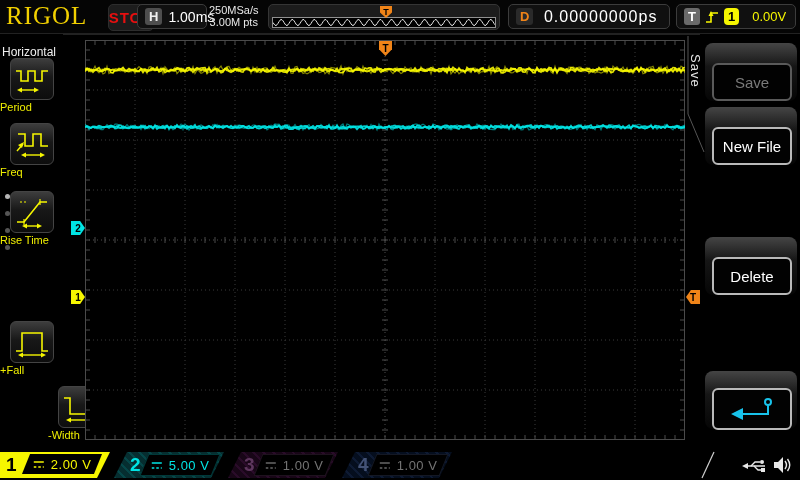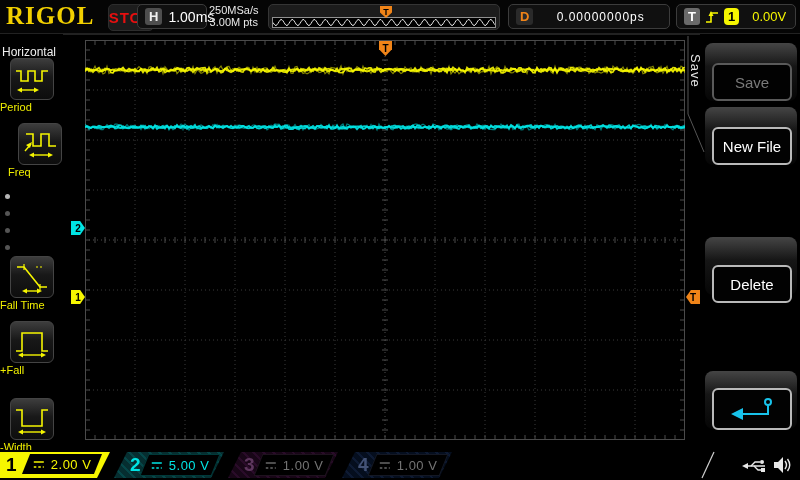--- a/index.html
+++ b/index.html
@@ -1,21 +1,21 @@
 <!DOCTYPE html>
 <html><head>
 <meta charset="utf-8">
 <style>
   html,body{margin:0;padding:0;background:#000;}
   #screen{position:relative;width:800px;height:480px;background:#000;overflow:hidden;
           font-family:"Liberation Sans",sans-serif;color:#eee;}
   .abs{position:absolute;}
   
   #topbar{position:absolute;left:0;top:0;width:800px;height:33px;background:#050505;border-bottom:2px solid #222;}
-  .logo{font-family:"Liberation Serif",serif;font-weight:bold;font-size:25px;color:#f2d000;letter-spacing:1px;line-height:32px;}
+  .logo{font-family:"Liberation Serif",serif;font-weight:normal;font-size:25px;color:#f2d000;letter-spacing:1px;line-height:32px;}
   .tb-box{position:absolute;top:4px;height:25px;background:#101010;border:1px solid #3c3c3c;border-radius:5px;
           display:flex;align-items:center;gap:6px;padding:0 7px;box-sizing:border-box;}
   .badge{display:inline-block;font-weight:bold;font-size:13px;line-height:17px;padding:0 4px;border-radius:3px;}
   .stopbtn{background:#1d1d1d;border-radius:5px;border:1px solid #2d2d2d;color:#e80f0f;font-weight:bold;
            font-size:15px;letter-spacing:1px;display:flex;align-items:center;justify-content:center;}
   .srate{font-size:11px;line-height:12px;color:#e8e8e8;}
   
   #leftmenu{position:absolute;left:0;top:34px;width:63px;height:416px;background:#000;}
   .lm-title{font-size:12px;color:#f0f0f0;padding:3px 2px;margin-top:8px;}
   .lm-item{position:absolute;left:0;width:63px;cursor:pointer;}
@@ -79,21 +79,21 @@
             <polyline points="0,4.5 1,6.1 2,7.2 3,7.5 4,6.8 5,5.4 6,3.7 7,2.2 8,1.5 9,1.8 10,2.8 11,4.5 12,6.1 13,7.2 14,7.5 15,6.8 16,5.4 17,3.7 18,2.3 19,1.5 20,1.7 21,2.8 22,4.4 23,6.1 24,7.2 25,7.5 26,6.8 27,5.4 28,3.8 29,2.3 30,1.5 31,1.7 32,2.8 33,4.4 34,6.0 35,7.2 36,7.5 37,6.9 38,5.5 39,3.8 40,2.3 41,1.6 42,1.7 43,2.8 44,4.3 45,6.0 46,7.2 47,7.5 48,6.9 49,5.5 50,3.8 51,2.4 52,1.6 53,1.7 54,2.7 55,4.3 56,5.9 57,7.1 58,7.5 59,6.9 60,5.5 61,3.9 62,2.4 63,1.6 64,1.7 65,2.7 66,4.3 67,5.9 68,7.1 69,7.5 70,6.9 71,5.6 72,3.9 73,2.4 74,1.6 75,1.7 76,2.7 77,4.2 78,5.9 79,7.1 80,7.5 81,6.9 82,5.6 83,3.9 84,2.4 85,1.6 86,1.7 87,2.6 88,4.2 89,5.8 90,7.1 91,7.5 92,7.0 93,5.7 94,4.0 95,2.5 96,1.6 97,1.6 98,2.6 99,4.1 100,5.8 101,7.1 102,7.5 103,7.0 104,5.7 105,4.0 106,2.5 107,1.6 108,1.6 109,2.6 110,4.1 111,5.8 112,7.0 113,7.5 114,7.0 115,5.7 116,4.1 117,2.5 118,1.6 119,1.6 120,2.5 121,4.1 122,5.7 123,7.0 124,7.5 125,7.0 126,5.8 127,4.1 128,2.6 129,1.6 130,1.6 131,2.5 132,4.0 133,5.7 134,7.0 135,7.5 136,7.1 137,5.8 138,4.1 139,2.6 140,1.6 141,1.6 142,2.5 143,4.0 144,5.7 145,7.0 146,7.5 147,7.1 148,5.8 149,4.2 150,2.6 151,1.7 152,1.6 153,2.4 154,3.9 155,5.6 156,6.9 157,7.5 158,7.1 159,5.9 160,4.2 161,2.7 162,1.7 163,1.6 164,2.4 165,3.9 166,5.6 167,6.9 168,7.5 169,7.1 170,5.9 171,4.3 172,2.7 173,1.7 174,1.6 175,2.4 176,3.9 177,5.6 178,6.9 179,7.5 180,7.1 181,5.9 182,4.3 183,2.7 184,1.7 185,1.6 186,2.4 187,3.8 188,5.5 189,6.9 190,7.5 191,7.2 192,6.0 193,4.3 194,2.7 195,1.7 196,1.6 197,2.3 198,3.8 199,5.5 200,6.9 201,7.5 202,7.2 203,6.0 204,4.4 205,2.8 206,1.7 207,1.5 208,2.3 209,3.8 210,5.4 211,6.8 212,7.5 213,7.2 214,6.0 215,4.4 216,2.8 217,1.7 218,1.5 219,2.3 220,3.7 221,5.4 222,6.8 " fill="none" stroke="#e8e8e8" stroke-width="1"></polyline>
           </svg>
       </div>
       <div class="marker mk-down" style="left:111px;top:1px;width:12px;height:12px;background:#f08418;font-size:9px;">
         <span>T</span>
       </div>
     </div>
 
     <div class="tb-box" style="left:508px;width:162px;justify-content:flex-start;">
       <span class="badge" style="background:#2a2a2a;color:#f08418;">D</span>
-      <span style="font-size:12px;color:#fff;letter-spacing:1px;margin:0 auto;">0.00000000ps</span>
+      <span style="font-size:16px;color:#fff;letter-spacing:1px;margin:0 auto;">0.00000000ps</span>
     </div>
 
     <div class="tb-box" style="left:676px;width:120px;gap:5px;">
       <span class="badge" style="background:#6a6a6a;color:#fff;">T</span>
       <svg width="14" height="16" viewBox="0 0 14 16">
         <polyline points="1,13 6,13 6,4 13,4" fill="none" stroke="#f6f600" stroke-width="1.6"></polyline>
         <polygon points="6,2 3.5,7 8.5,7" fill="#f6f600"></polygon>
       </svg>
       <span class="badge" style="background:#f6f600;color:#000;border-radius:4px;">1</span>
       <span style="font-size:13px;color:#f6f600;margin-left:8px;">0.00V</span>
@@ -108,63 +108,63 @@
           <svg width="36" height="34" viewBox="0 0 36 34">
         <polyline points="2,9 7,9 7,19 14,19 14,9 21,9 21,19 28,19 28,9 34,9" fill="none" stroke="#f6f600" stroke-width="1.6"></polyline>
         <line x1="7" y1="28" x2="21" y2="28" stroke="#f6f600" stroke-width="1.4"></line>
         <polygon points="3,28 8,25.5 8,30.5" fill="#f6f600"></polygon>
             <polygon points="25,28 20,25.5 20,30.5" fill="#f6f600"></polygon>
       </svg>
         </div>
       <div class="lm-label">Period</div>
     </div>
 
-    <div class="lm-item" style="top:89px;margin-left:8px;">
+    <div class="lm-item" style="top:89px;">
       <div class="lm-btn">
           <svg width="36" height="34" viewBox="0 0 36 34">
         <polyline points="4,7 11,7 11,19 19,19 19,7 27,7 27,19 34,19" fill="none" stroke="#f6f600" stroke-width="1.6"></polyline>
         <line x1="3" y1="24" x2="9" y2="17" stroke="#f6f600" stroke-width="1.4"></line>
         <polygon points="10,15 4,18 8,21" fill="#f6f600"></polygon>
         <line x1="11" y1="28" x2="27" y2="28" stroke="#f6f600" stroke-width="1.4"></line>
         <polygon points="7,28 12,25.5 12,30.5" fill="#f6f600"></polygon>
             <polygon points="31,28 26,25.5 26,30.5" fill="#f6f600"></polygon>
       </svg>
         </div>
       <div class="lm-label">Freq</div>
     </div>
 
-
-    <div class="lm-item" style="top:222px;">
+    <div class="lm-item" style="top:157px;">
       <div class="lm-btn">
           <svg width="36" height="34" viewBox="0 0 36 34">
-        <polyline points="3,7 10,7 26,27 33,27" fill="none" stroke="#f6f600" stroke-width="1.6"></polyline>
-        <line x1="22" y1="7" x2="30" y2="7" stroke="#f6f600" stroke-width="1.2" stroke-dasharray="2 2"></line>
-        <line x1="10" y1="4" x2="10" y2="10" stroke="#f6f600" stroke-width="1.2"></line>
-        <line x1="26" y1="24" x2="26" y2="30" stroke="#f6f600" stroke-width="1.2"></line>
+        <polyline points="3,27 10,27 26,7 33,7" fill="none" stroke="#f6f600" stroke-width="1.6"></polyline>
+        <line x1="6" y1="7" x2="14" y2="7" stroke="#f6f600" stroke-width="1.2" stroke-dasharray="2 2"></line>
+        <line x1="10" y1="24" x2="10" y2="30" stroke="#f6f600" stroke-width="1.2"></line>
+        <line x1="26" y1="4" x2="26" y2="10" stroke="#f6f600" stroke-width="1.2"></line>
         <line x1="12" y1="31" x2="24" y2="31" stroke="#f6f600" stroke-width="1.4"></line>
         <polygon points="8,31 13,28.5 13,33.5" fill="#f6f600"></polygon>
             <polygon points="28,31 23,28.5 23,33.5" fill="#f6f600"></polygon>
       </svg>
         </div>
-      <div class="lm-label">Fall Time</div>
-    </div>
+      <div class="lm-label">Rise Time</div>
+    </div>
+
 
     <div class="lm-item" style="top:287px;">
       <div class="lm-btn">
           <svg width="36" height="34" viewBox="0 0 36 34">
         <polyline points="2,26 8,26 8,8 28,8 28,26 34,26" fill="none" stroke="#f6f600" stroke-width="1.6"></polyline>
         <line x1="8" y1="30" x2="28" y2="30" stroke="#f6f600" stroke-width="1.4"></line>
         <polygon points="4,30 9,27.5 9,32.5" fill="#f6f600"></polygon>
             <polygon points="32,30 27,27.5 27,32.5" fill="#f6f600"></polygon>
       </svg>
         </div>
       <div class="lm-label">+Fall</div>
     </div>
 
-    <div class="lm-item" style="top:364px;">
+    <div class="lm-item" style="top:352px;margin-left:48px;">
       <div class="lm-btn">
           <svg width="36" height="34" viewBox="0 0 36 34">
         <polyline points="2,8 8,8 8,24 28,24 28,8 34,8" fill="none" stroke="#f6f600" stroke-width="1.6"></polyline>
         <line x1="8" y1="30" x2="28" y2="30" stroke="#f6f600" stroke-width="1.4"></line>
         <polygon points="4,30 9,27.5 9,32.5" fill="#f6f600"></polygon>
             <polygon points="32,30 27,27.5 27,32.5" fill="#f6f600"></polygon>
       </svg>
         </div>
       <div class="lm-label">-Width</div>
     </div>
@@ -522,21 +522,21 @@
       <div class="menu-btn disabled" style="top:20px;">
         <span>Save</span>
       </div>
     </div>
     <div class="menu-sec" style="top:73px;">
       <div class="menu-btn" style="top:20px;">
         <span>New File</span>
       </div>
     </div>
     <div class="menu-sec" style="top:203px;">
-      <div class="menu-btn" style="top:28px;text-align:right;">
+      <div class="menu-btn" style="top:20px;text-align:right;">
         <span>Delete</span>
       </div>
     </div>
     <div class="menu-sec" style="top:337px;">
       <div class="menu-btn" style="top:17px;height:38px;">
         <svg width="50" height="28" viewBox="0 0 50 28">
           <circle cx="41" cy="7" r="3" fill="none" stroke="#18c2ea" stroke-width="2"></circle>
           <polyline points="41,10 41,19 14,19" fill="none" stroke="#18c2ea" stroke-width="2"></polyline>
           <polygon points="4,19 16,13 16,25" fill="#18c2ea"></polygon>
         </svg>

